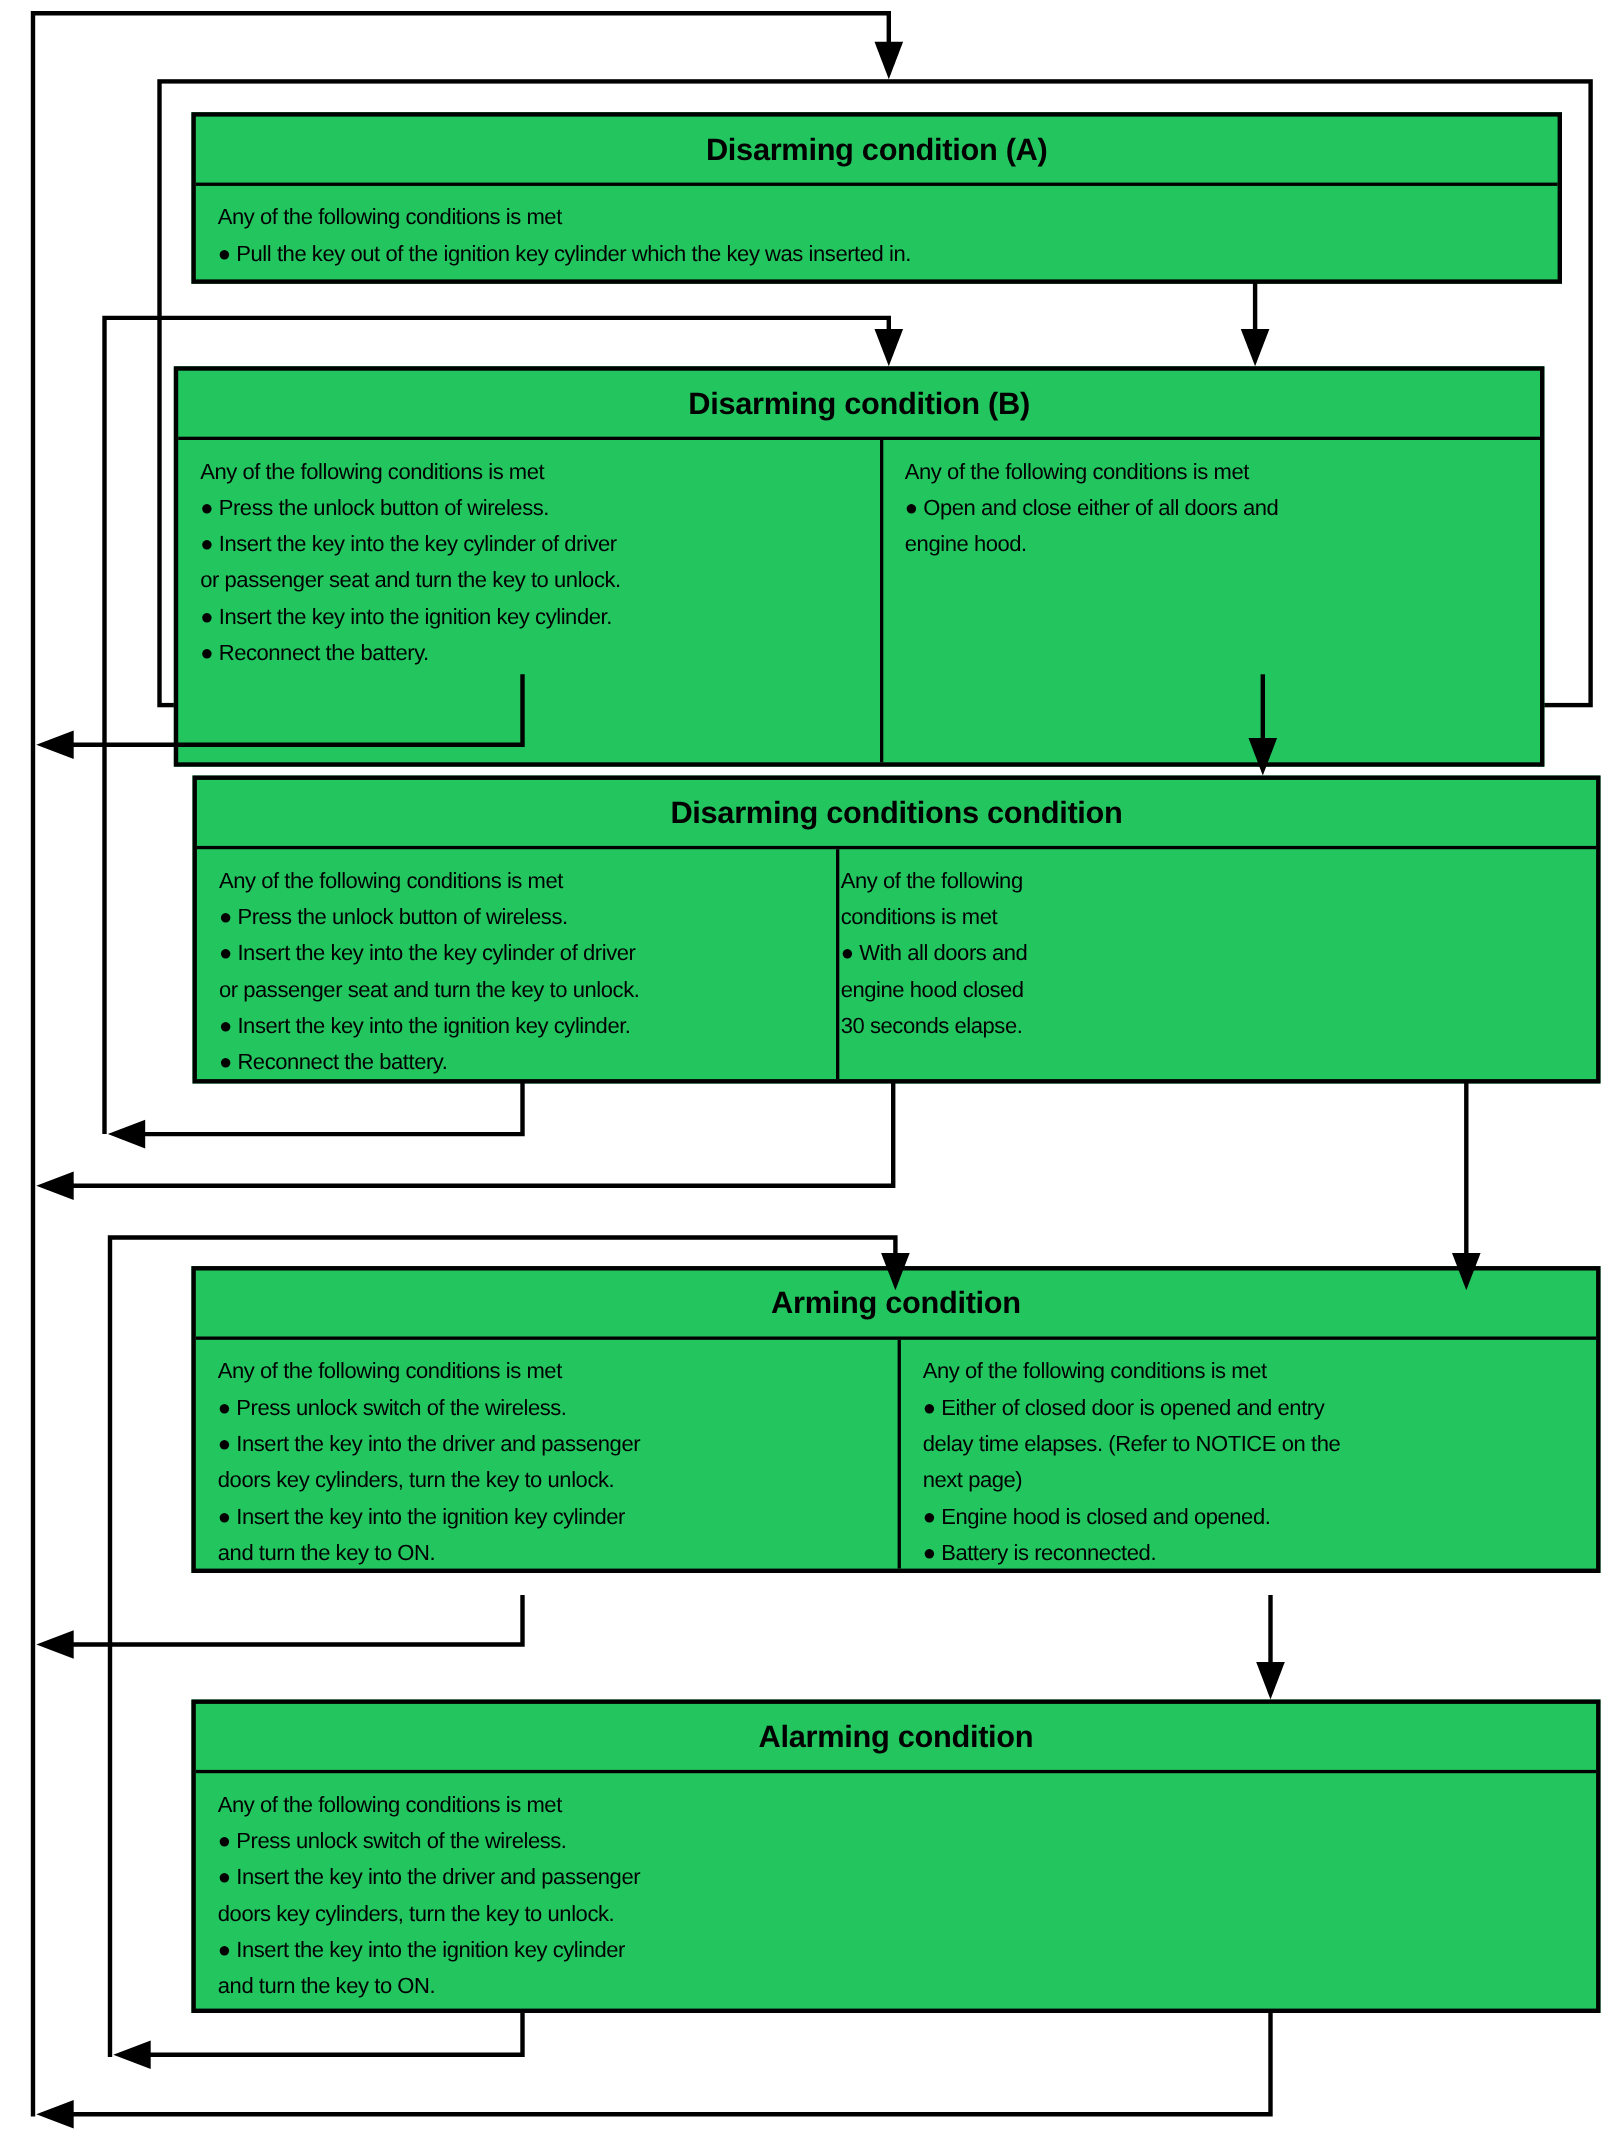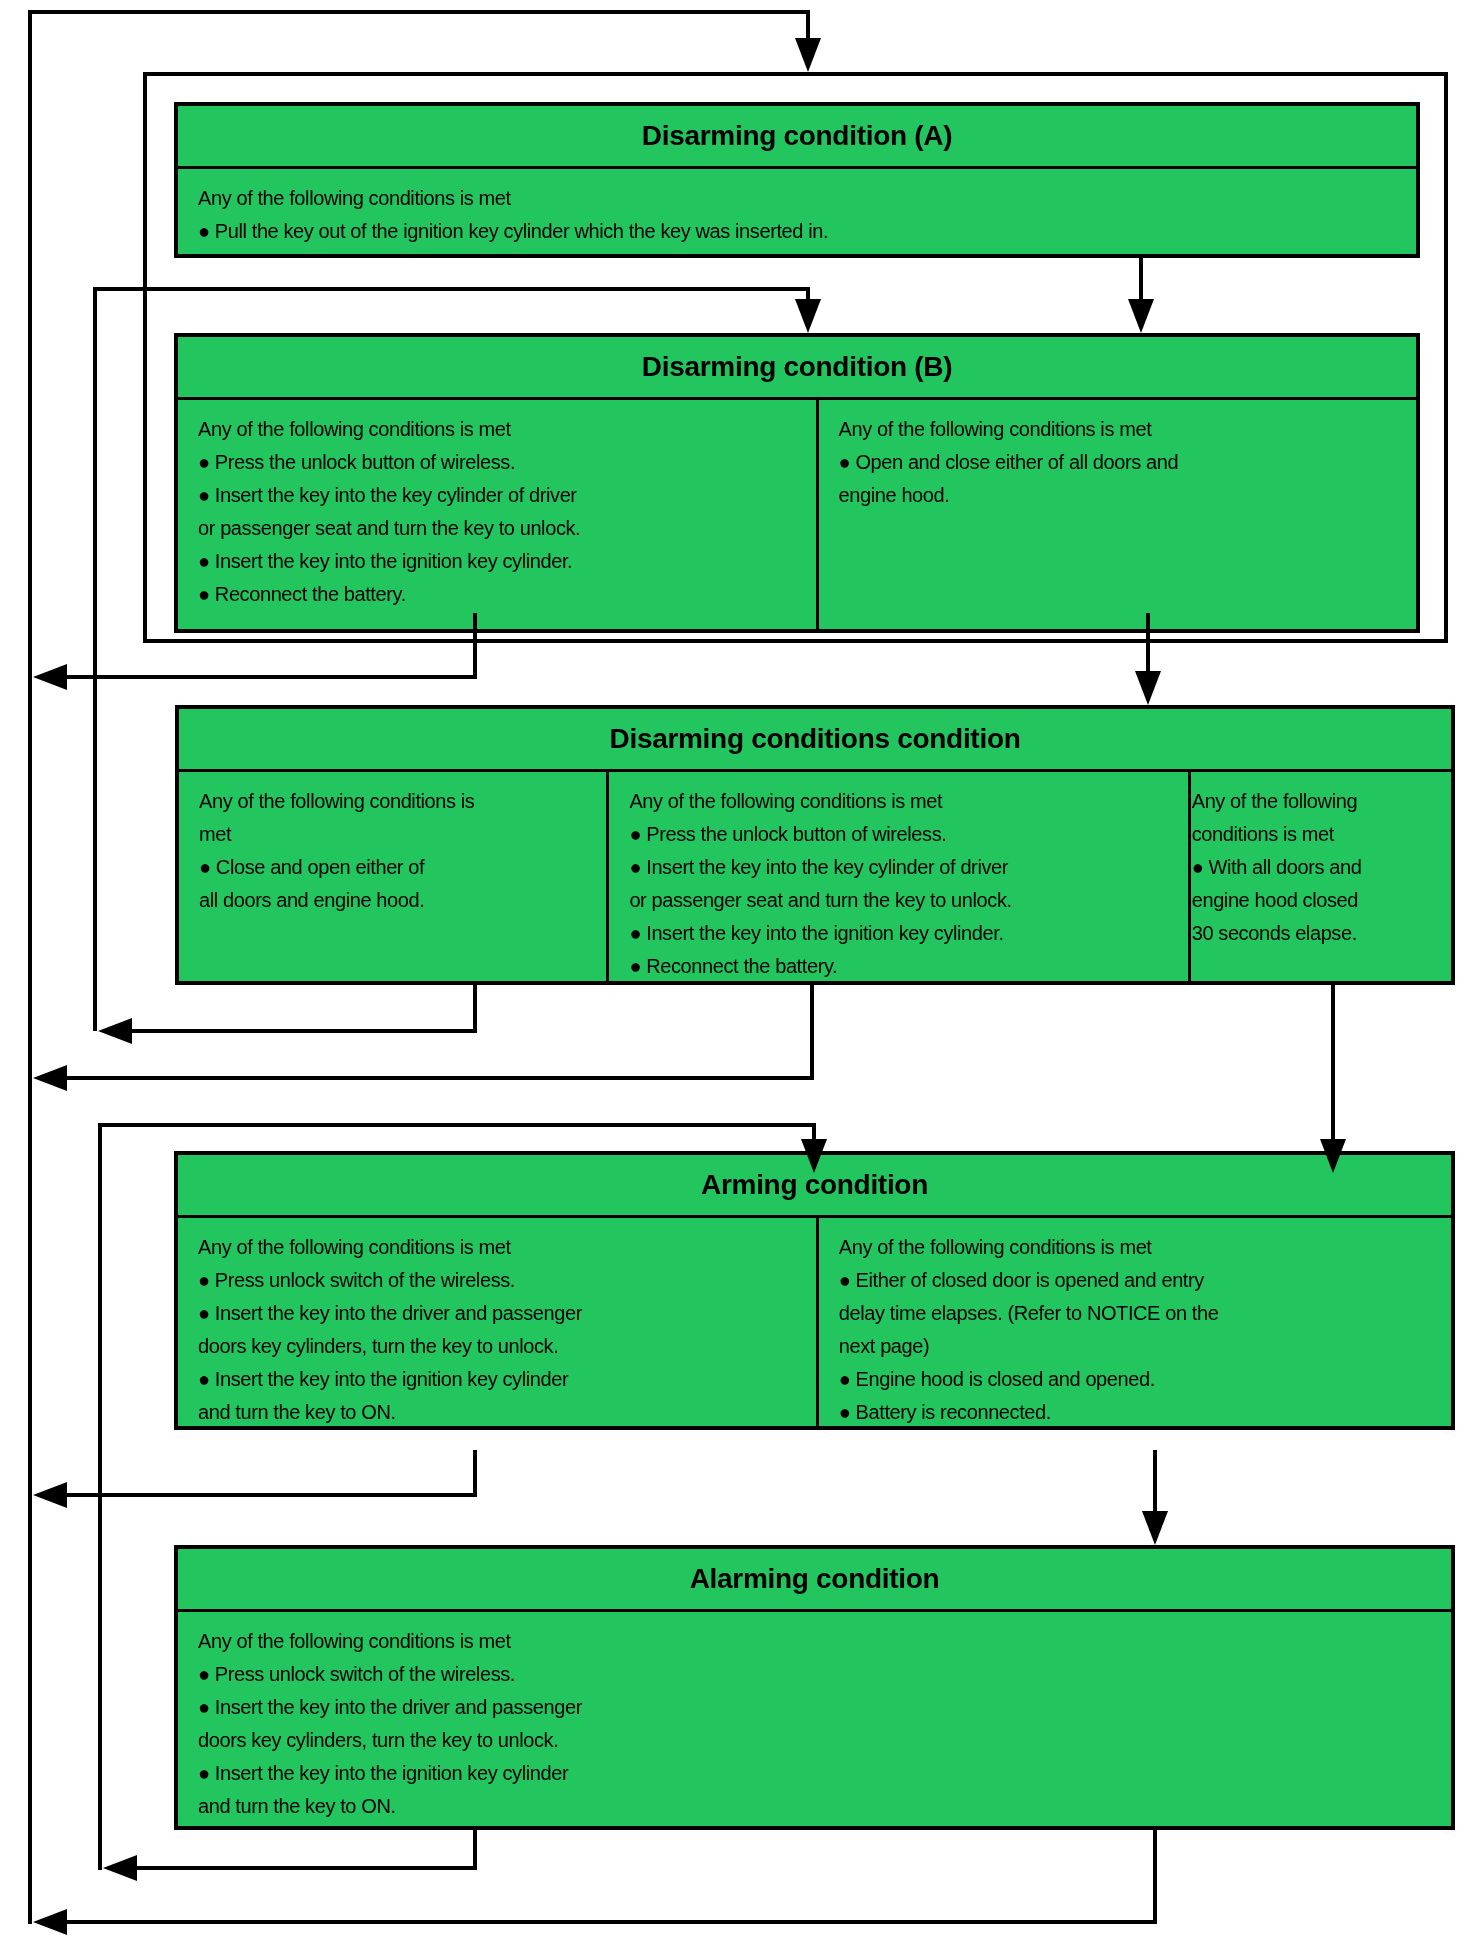--- a/index.html
+++ b/index.html
@@ -33,42 +33,38 @@
   <div class="outerframe" style="left:143px;top:72px;width:1305px;height:571px;"></div>
 
   <div class="box" style="left:174px;top:102px;width:1246px;height:156px;">
     <div class="box-title">Disarming condition (A)</div>
     <div class="box-body">
       <div class="cell" style="flex:1 1 100%;">Any of the following conditions is met
 ● Pull the key out of the ignition key cylinder which the key was inserted in.</div>
     </div>
   </div>
 
-  <div class="box" style="left:174px;top:333px;width:1246px;height:300px;">
+  <div class="box" style="left:158px;top:333px;width:1246px;height:364px;">
     <div class="box-title">Disarming condition (B)</div>
     <div class="box-body">
       <div class="cell" style="flex:0 0 51.5%;">Any of the following conditions is met
 ● Press the unlock button of wireless.
 ● Insert the key into the key cylinder of driver
 or passenger seat and turn the key to unlock.
 ● Insert the key into the ignition key cylinder.
 ● Reconnect the battery.</div>
       <div class="cell" style="flex:1 1 auto;">Any of the following conditions is met
 ● Open and close either of all doors and
 engine hood.</div>
     </div>
   </div>
 
   <div class="box" style="left:175px;top:705px;width:1280px;height:280px;">
     <div class="box-title">Disarming conditions condition</div>
     <div class="box-body">
-      <div class="cell" style="flex:0 0 33.6%;">Any of the following conditions is
-met
-● Close and open either of
-all doors and engine hood.</div>
       <div class="cell" style="flex:0 0 45.7%;">Any of the following conditions is met
 ● Press the unlock button of wireless.
 ● Insert the key into the key cylinder of driver
 or passenger seat and turn the key to unlock.
 ● Insert the key into the ignition key cylinder.
 ● Reconnect the battery.</div>
       <div class="cell" style="flex:1 1 auto;padding-left:1px;padding-right:8px;">Any of the following
 conditions is met
 ● With all doors and
 engine hood closed

